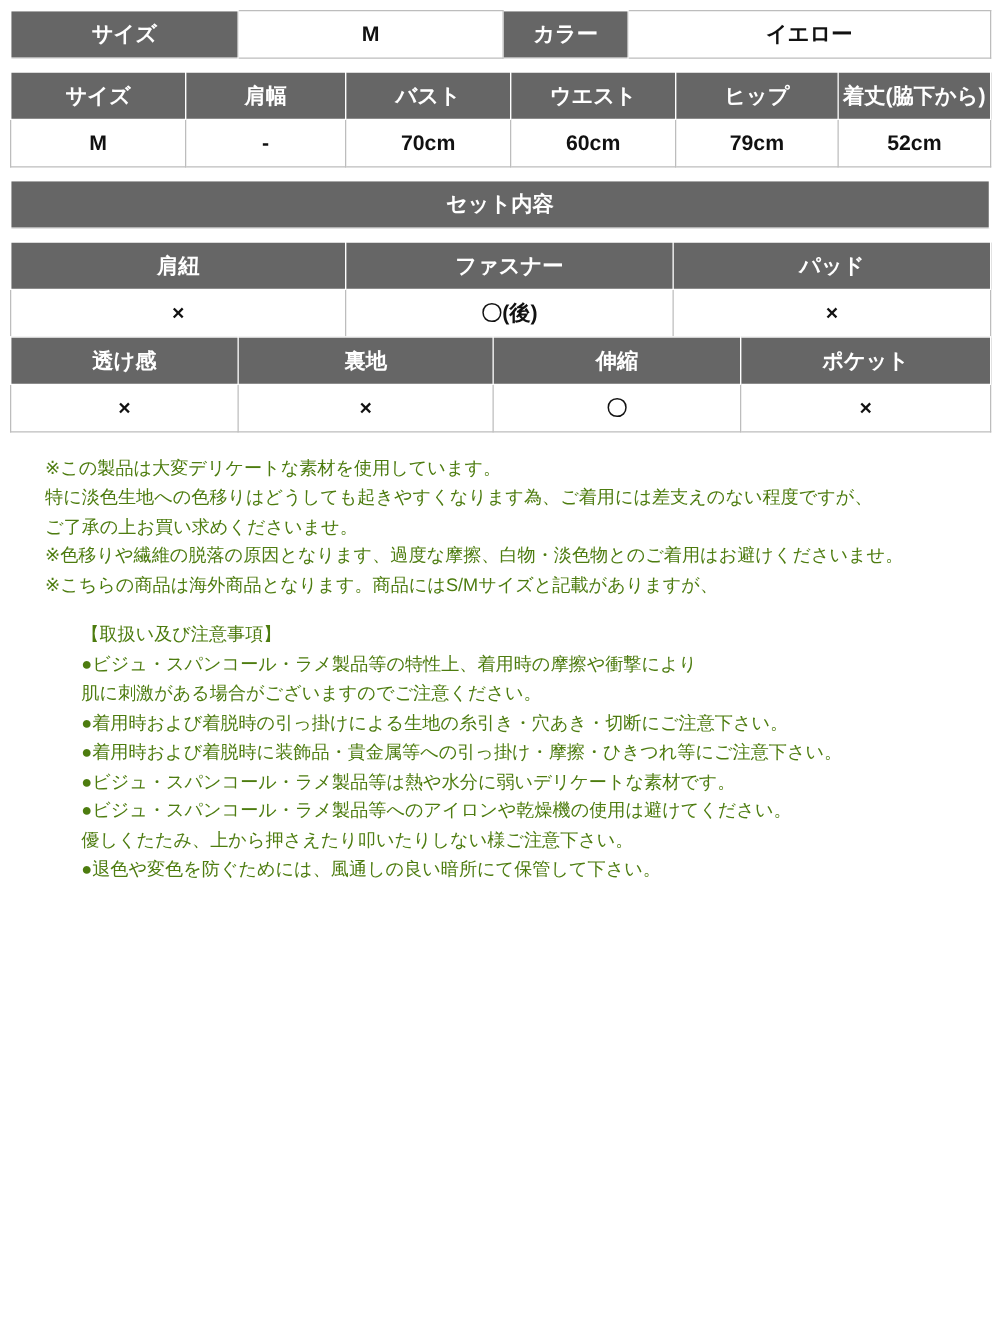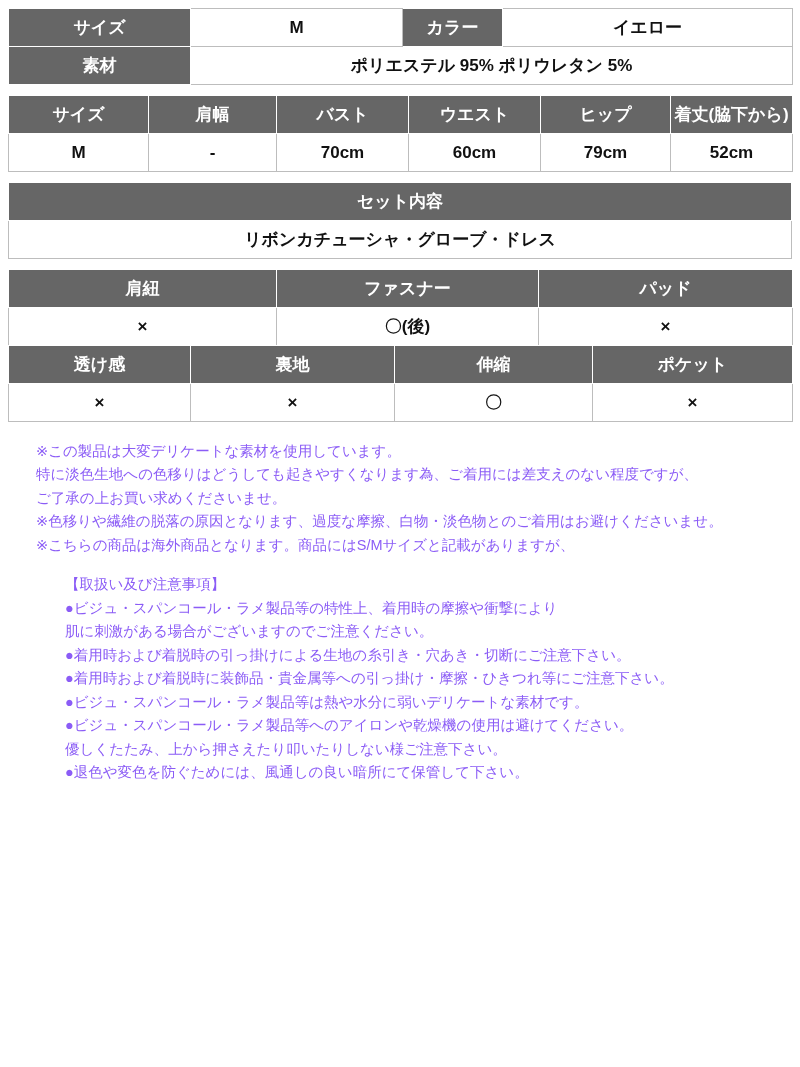--- a/index.html
+++ b/index.html
@@ -41,42 +41,38 @@
     color: #111111;
     border: 1px solid #bdbdbd;
   }
   .gap { height: 10px; }
   .notes {
     margin-top: 18px;
     padding-left: 28px;
     padding-right: 10px;
     font-size: 14.5px;
     line-height: 1.62;
-    color: #8b5cf6;
+    color: #4d7c0f;
     font-weight: normal;
   }
   .notes p { margin: 0; }
   .notes .block2 { margin-top: 16px; margin-left: 29px; }
 </style>
 </head>
 <body>
 
 <div class="page">
 
   <table>
     <tbody>
         <tr>
       <td class="hdr" style="width:182px">サイズ</td>
       <td class="val" style="width:212px">M</td>
       <td class="hdr" style="width:100px">カラー</td>
       <td class="val" style="width:290px">イエロー</td>
-    </tr>
-    <tr>
-      <td class="hdr">素材</td>
-      <td class="val" colspan="3">ポリエステル 95%  ポリウレタン 5%</td>
     </tr>
   </tbody>
     </table>
 
   <div class="gap"></div>
 
   <table>
     <tbody>
         <tr>
       <td class="hdr" style="width:140px">サイズ</td>
@@ -96,23 +92,20 @@
     </tr>
   </tbody>
     </table>
 
   <div class="gap"></div>
 
   <table>
     <tbody>
         <tr>
       <td class="hdr">セット内容</td>
-    </tr>
-    <tr>
-      <td class="val">リボンカチューシャ・グローブ・ドレス</td>
     </tr>
   </tbody>
     </table>
 
   <div class="gap"></div>
 
   <table>
     <tbody>
         <tr>
       <td class="hdr" style="width:268px">肩紐</td>

